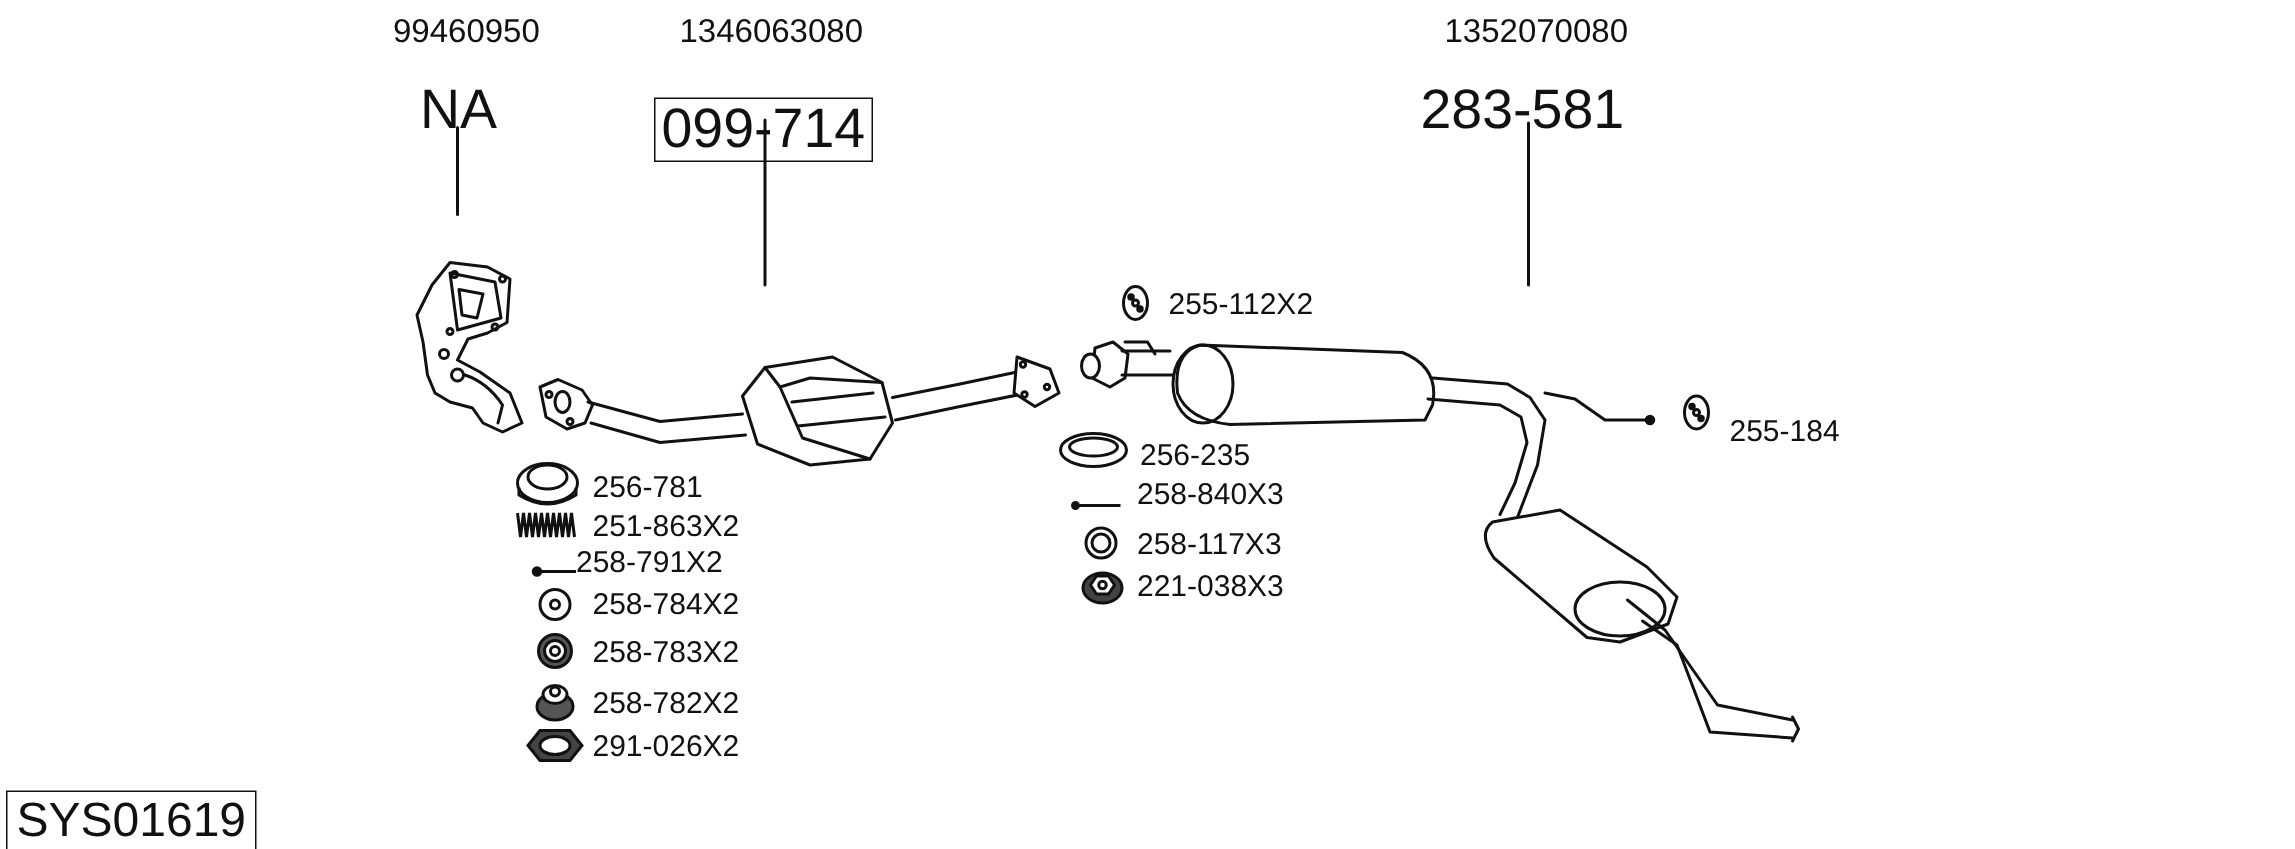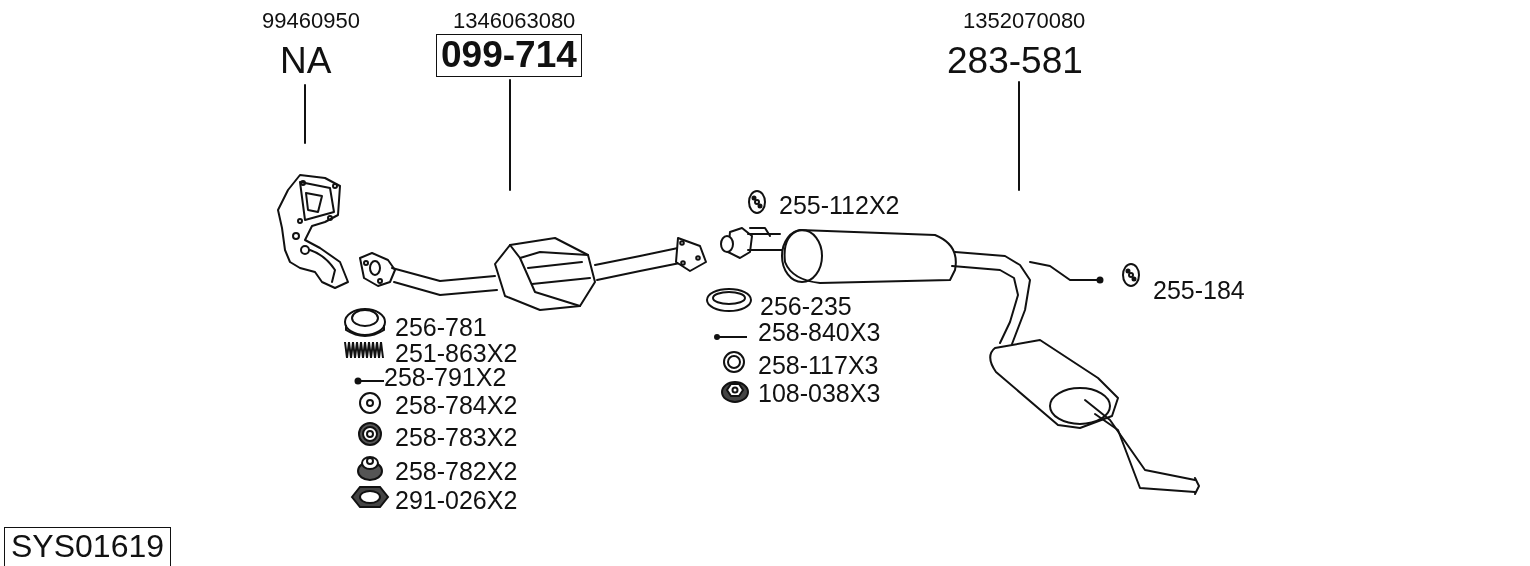--- a/index.html
+++ b/index.html
@@ -1,22 +1,22 @@
 <!DOCTYPE html>
 <html><head>
 <meta charset="utf-8">
 <style>
   html, body { margin:0; padding:0; background:#ffffff; }
   body { width:1530px; height:566px; position:relative; overflow:hidden;
          font-family:"Liberation Sans", sans-serif; color:#111; }
   .abs { position:absolute; }
   .oe { font-size:22px; white-space:nowrap; }
-  .big { font-size:37px; line-height:1; white-space:nowrap; }
+  .big { font-size:37px; line-height:1; white-space:nowrap;margin-top:12px; }
   .boxed { border:1.5px solid #111; padding:1px 4px 3px 4px; }
-  .lbl { font-size:25px; white-space:nowrap; line-height:1; }
+  .lbl { font-size:20px; white-space:nowrap; line-height:1; }
   svg.draw { position:absolute; left:0; top:0; }
   .sys { font-size:32px; border:1.5px solid #111; padding:2px 6px 2px 6px; line-height:1.05; }
 </style>
 </head>
 <body>
 
 <svg class="draw" width="1530" height="566" viewBox="0 0 1530 566">
   <g fill="none" stroke="#111" stroke-width="2" stroke-linejoin="round" stroke-linecap="round">
 
     <line x1="305" y1="85" x2="305" y2="143"></line>
@@ -142,34 +142,34 @@
       <circle cx="1128" cy="271" r="1.5" fill="#111"></circle>
       <circle cx="1134" cy="279" r="1.5" fill="#111"></circle>
       <circle cx="1131" cy="275" r="2"></circle>
   </g>
 </svg>
 
 <div class="abs oe" style="left:262px;top:8px;">99460950</div>
 <div class="abs big" style="left:280px;top:42px;">NA</div>
 
 <div class="abs oe" style="left:453px;top:8px;">1346063080</div>
-<div class="abs big boxed" style="left:436px;top:34px;font-weight:bold;">099-714</div>
+<div class="abs big boxed" style="left:436px;top:53px;">099-714</div>
 
 <div class="abs oe" style="left:963px;top:8px;text-align:right;">1352070080</div>
 <div class="abs big" style="left:947px;top:42px;">283-581</div>
 
 <div class="abs lbl" style="left:395px;top:315px;">256-781</div>
 <div class="abs lbl" style="left:395px;top:341px;">251-863X2</div>
 <div class="abs lbl" style="left:384px;top:365px;">258-791X2</div>
 <div class="abs lbl" style="left:395px;top:393px;">258-784X2</div>
 <div class="abs lbl" style="left:395px;top:425px;">258-783X2</div>
 <div class="abs lbl" style="left:395px;top:459px;">258-782X2</div>
 <div class="abs lbl" style="left:395px;top:488px;">291-026X2</div>
 
 <div class="abs lbl" style="left:779px;top:193px;">255-112X2</div>
 <div class="abs lbl" style="left:760px;top:294px;">256-235</div>
 <div class="abs lbl" style="left:758px;top:320px;">258-840X3</div>
 <div class="abs lbl" style="left:758px;top:353px;">258-117X3</div>
-<div class="abs lbl" style="left:758px;top:381px;">108-038X3</div>
+<div class="abs lbl" style="left:758px;top:381px;">221-038X3</div>
 
 <div class="abs lbl" style="left:1153px;top:266px;margin-top:12px;">255-184</div>
 
 <div class="abs sys" style="left:4px;top:527px;">SYS01619</div>
 
 </body></html>

